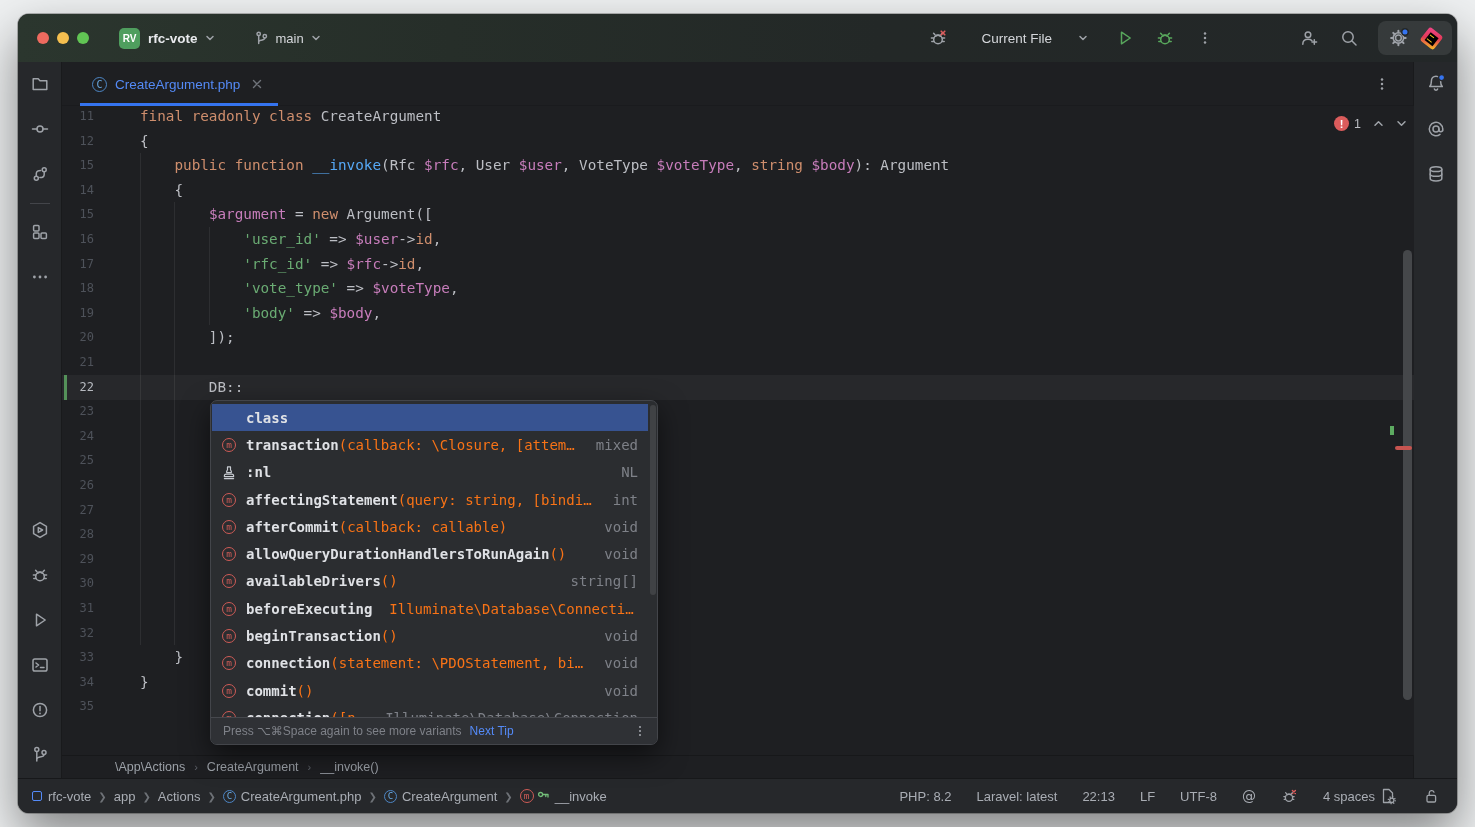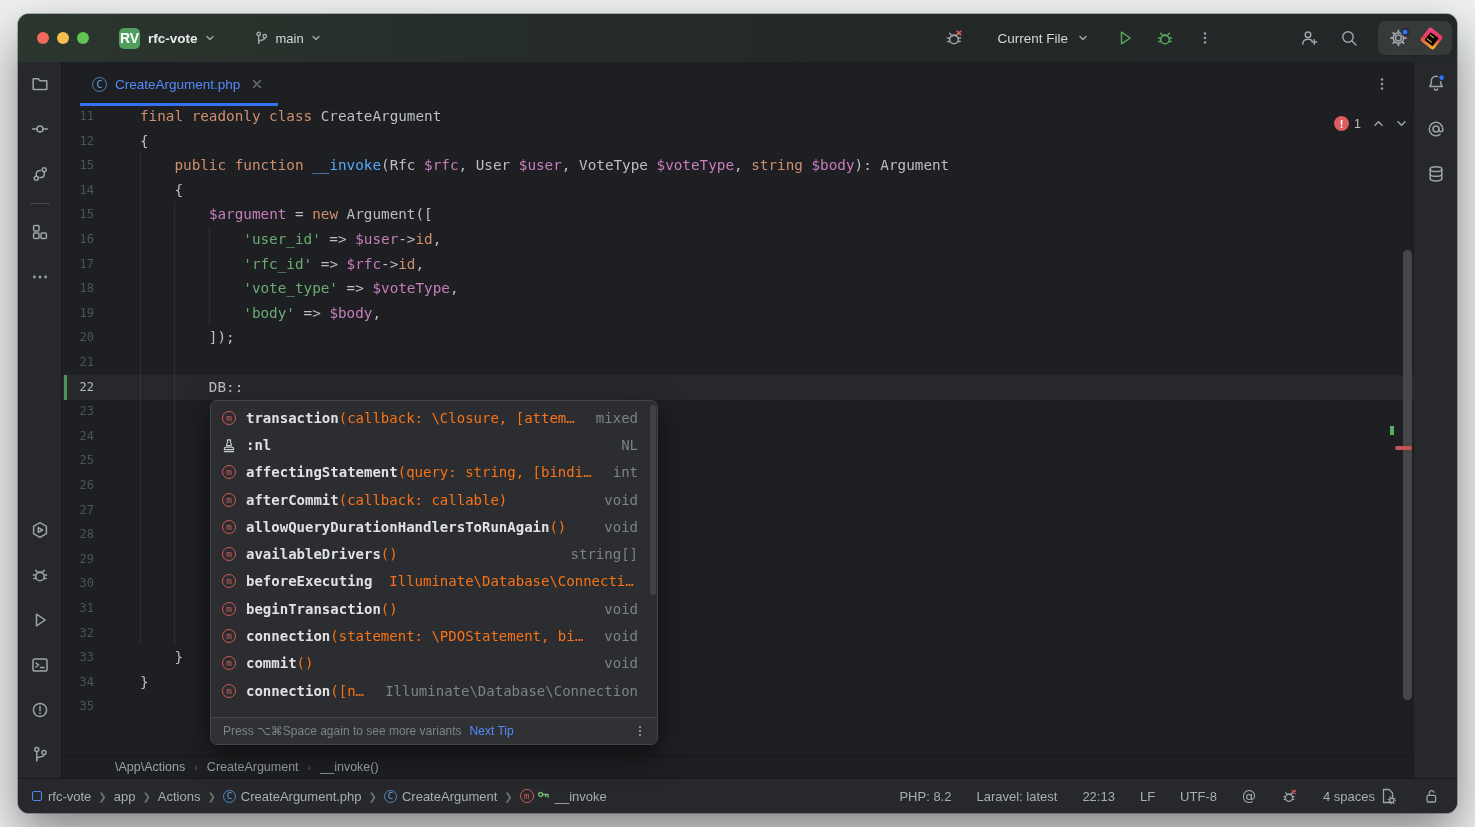--- a/index.html
+++ b/index.html
@@ -4,30 +4,30 @@
 <style>
   * { margin:0; padding:0; box-sizing:border-box; }
   html,body { width:1475px; height:827px; background:#eef0f1; font-family:"Liberation Sans",sans-serif; overflow:hidden; }
   .window { position:absolute; left:18px; top:14px; width:1439px; height:799px; border-radius:11px; overflow:hidden; background:#1e1f22; box-shadow:0 22px 50px rgba(0,0,0,.45), 0 0 0 1px rgba(0,0,0,.25); }
 
   
   .titlebar { position:absolute; left:0; top:0; width:100%; height:48px; background:linear-gradient(90deg,#2b362e 0%, #262e29 30%, #232827 60%, #232728 100%); display:flex; align-items:center; }
   .traffic { display:flex; gap:8px; padding-left:19px; }
   .tl { width:12px; height:12px; border-radius:50%; }
   .tl.red{ background:#ee6a5f; } .tl.yellow{ background:#f5bf4f; } .tl.green{ background:#61c554; }
-  .proj-badge { margin-left:30px; width:21px; height:21px; border-radius:5px; background:#4f9e5e; color:#fff; font-size:14px; font-weight:bold; display:flex; align-items:center; justify-content:center; }
+  .proj-badge { margin-left:30px; width:21px; height:21px; border-radius:5px; background:#4f9e5e; color:#fff; font-size:10px; font-weight:bold; display:flex; align-items:center; justify-content:center; }
   .proj-name { margin-left:8px; color:#e8eaed; font-size:13.5px; font-weight:600; }
   .tb-chev { margin-left:5px; }
   .branch-group { display:flex; align-items:center; margin-left:36px; color:#d5d7db; font-size:13px; }
   .branch-group .label { margin-left:6px; }
   .tb-right { position:absolute; right:0; top:0; height:48px; display:flex; align-items:center; gap:2px; }
   .tb-btn { width:38px; height:34px; display:flex; align-items:center; justify-content:center; }
   .cluster .tb-btn { width:33px; }
   .runcfg { display:flex; align-items:center; color:#d5d7db; font-size:13.5px; margin:0 14px 0 22px; }
-  .runcfg .label{ margin-right:8px; }
+  .runcfg .label{ margin-right:24px; }
   .cluster { display:flex; align-items:center; background:rgba(255,255,255,.09); border-radius:8px; height:34px; padding:0 4px; margin-left:8px; margin-right:5px; }
   .icon { display:inline-flex; align-items:center; justify-content:center; }
 
   
   .stripe { position:absolute; top:48px; bottom:35px; width:44px; background:#26282b; display:flex; flex-direction:column; align-items:center; }
   .stripe.left { left:0; border-right:1px solid #191a1c; }
   .stripe.right { right:0; border-left:1px solid #191a1c; }
   .stripe .sicon { width:34px; height:34px; display:flex; align-items:center; justify-content:center; margin-top:11px; border-radius:6px; }
   .stripe .sicon:first-child { margin-top:5px; }
   .stripe .divider { width:20px; height:1px; background:#43454a; margin-top:12px; }
@@ -433,20 +433,25 @@
           </svg>
         </span>
     </div>
     <div class="scroll-thumb" style="top:144px; height:450px;"></div>
     <div class="mark-green" style="left:1328px; top:320px; width:4px; height:9px;"></div>
     <div class="mark-red" style="left:1333px; top:340px; width:17px; height:4px;"></div>
   </div>
 
   <div class="popup">
     <div class="popup-list" id="popup-list">
+        <div class="prow sel">
+          <span class="picon"></span>
+          <span class="pname">class</span>
+          <span class="pparams"></span>
+        </div>
         <div class="prow">
           <span class="picon">
             <span class="m-badge">m</span>
           </span>
           <span class="pname">transaction</span>
           <span class="pparams">(callback: \Closure, [attem…</span>
           <span class="ptype">mixed</span>
         </div>
         <div class="prow">
           <span class="picon">

